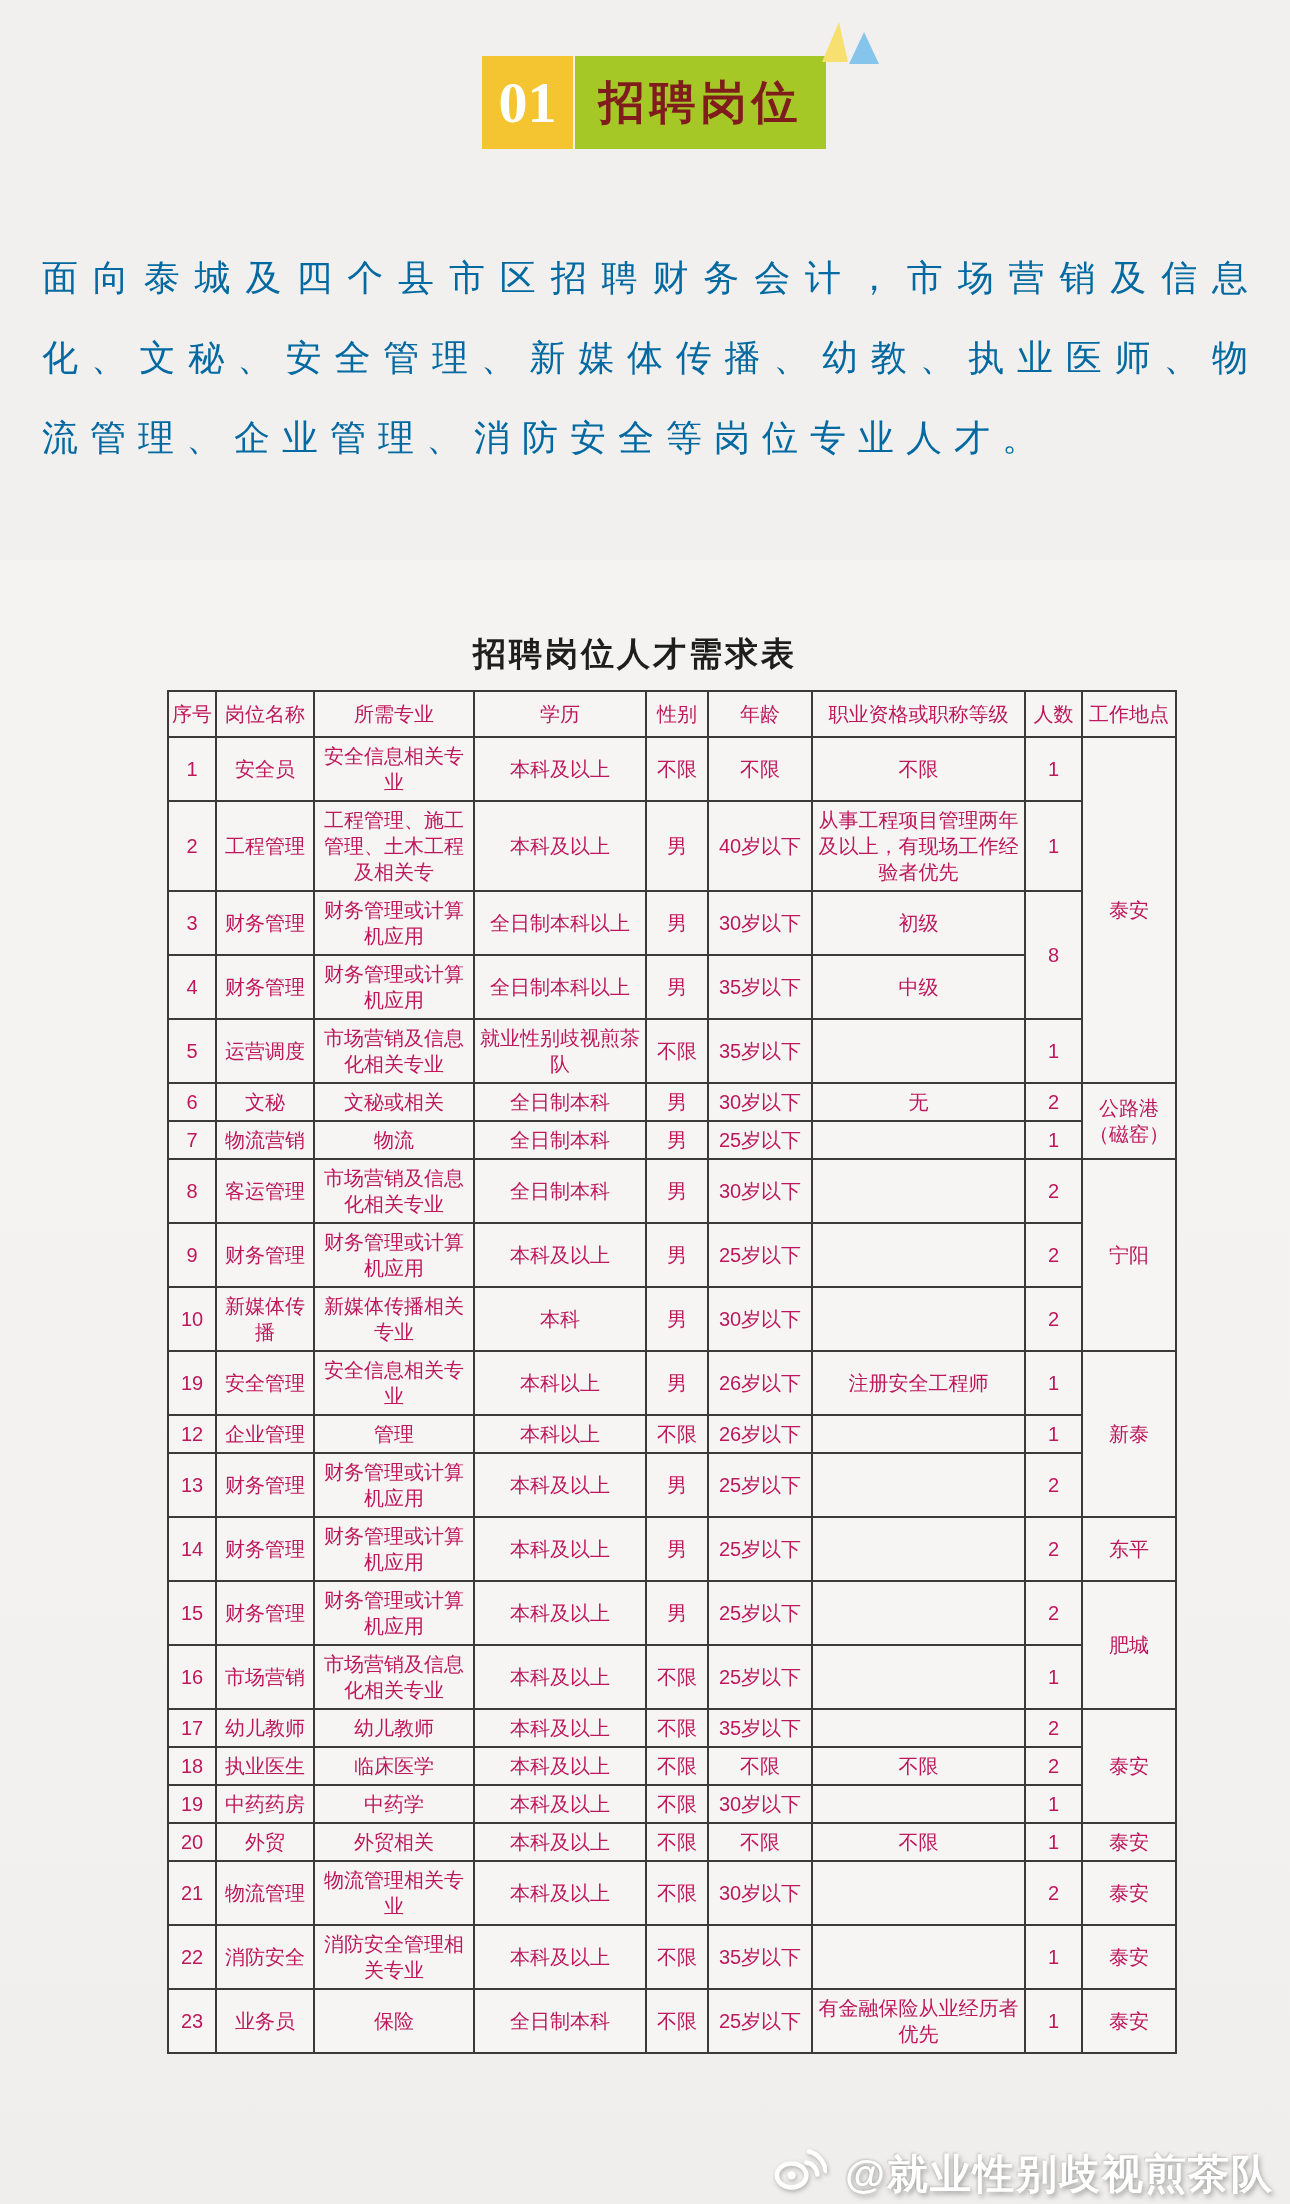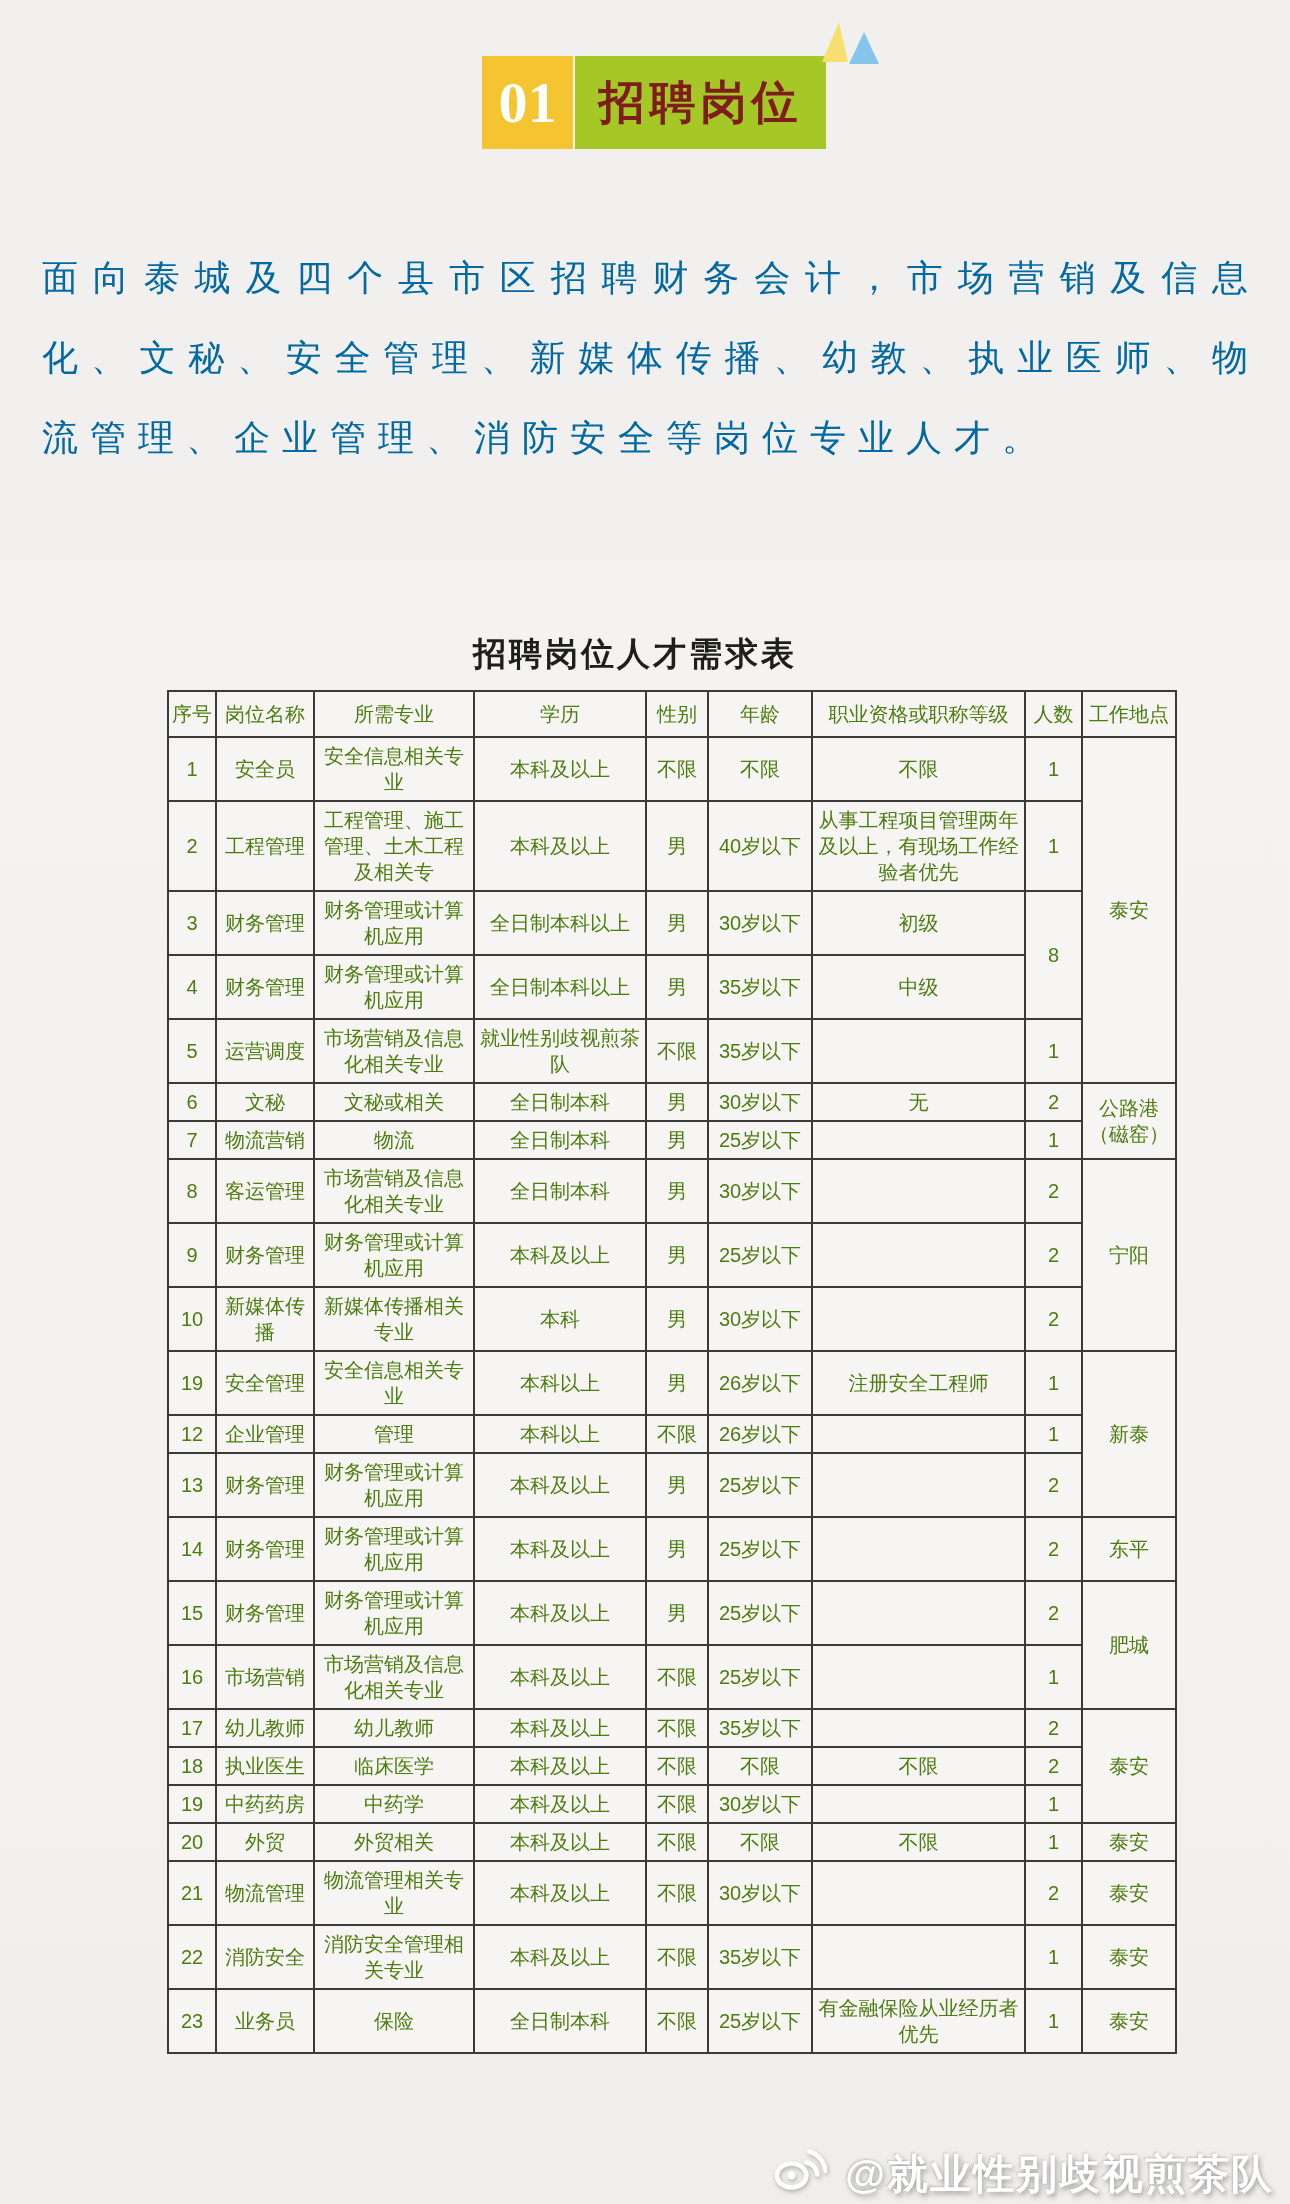--- a/index.html
+++ b/index.html
@@ -33,21 +33,21 @@
     color:#0369a1;text-align:justify;
   }
   
   .table-wrap{position:absolute;left:167px;top:632px;width:936px;}
   .table-title{
     text-align:center;font-size:33px;font-weight:bold;color:#1e1e1e;
     letter-spacing:3px;margin-bottom:13px;
   }
   table{
     border-collapse:collapse;width:100%;table-layout:fixed;
-    background:#f6f5f3;color:#4d7c0f;padding-left:44px;
+    background:#f6f5f3;color:#be185d;padding-left:44px;
   }
   th,td{
     border:2px solid #3a3a3a;text-align:center;vertical-align:middle;
     padding:5px 2px;font-size:20px;line-height:26px;font-weight:normal;
     word-break:break-all;
   }
   th{padding:9px 2px;}
   col.c-no{width:48px;} col.c-post{width:98px;} col.c-major{width:160px;}
   col.c-degree{width:172px;} col.c-gender{width:62px;} col.c-age{width:104px;}
   col.c-qual{width:213px;} col.c-count{width:57px;} col.c-loc{width:94px;}

